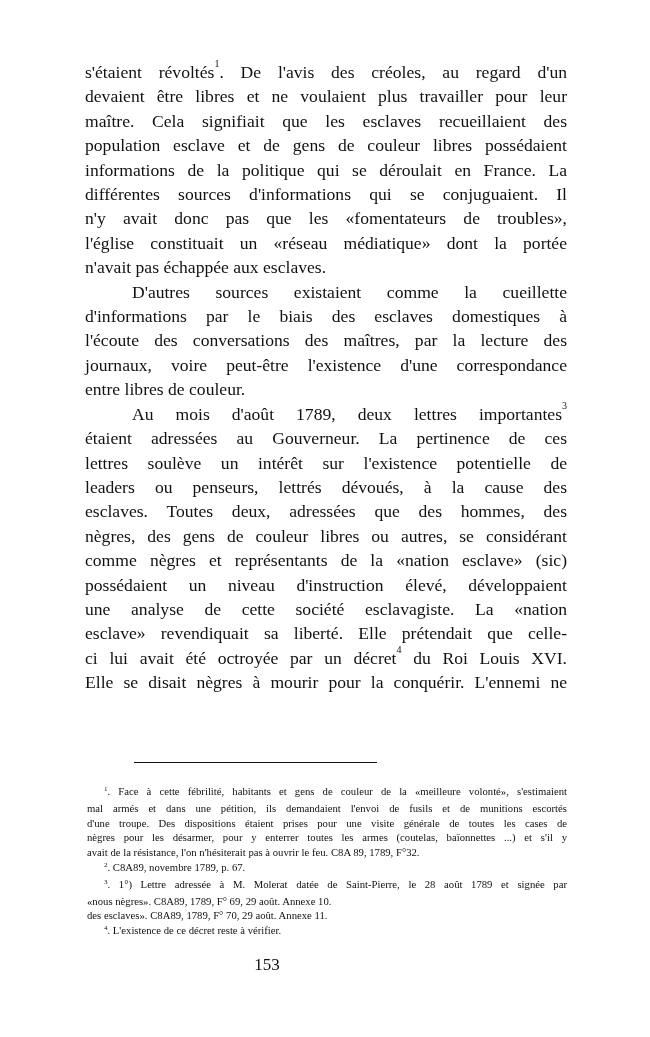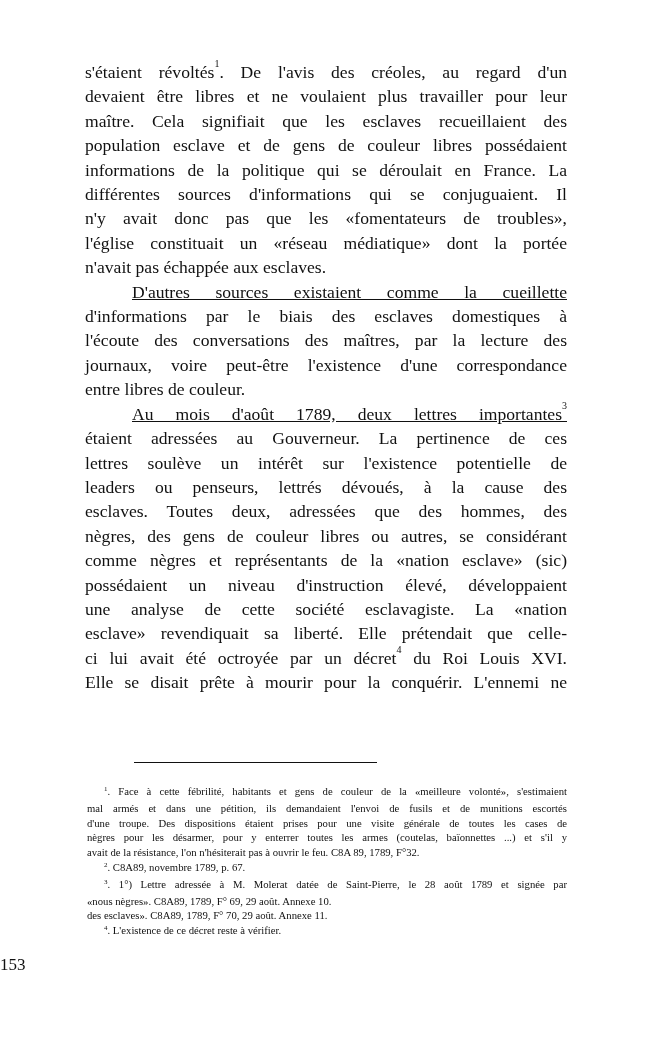--- a/index.html
+++ b/index.html
@@ -30,21 +30,20 @@
       display: block;
       text-align: justify;
       text-align-last: justify;
       white-space: nowrap;
     }
     .line.last {
       text-align-last: left;
     }
     .line.indent {
       padding-left: 47px;
-      text-decoration: underline;
     }
     sup.fn {
       font-size: 10px;
       line-height: 0;
       position: relative;
       top: -4px;
       vertical-align: super;
     }
     .separator {
       position: absolute;
@@ -72,20 +71,21 @@
       top: -4px;
     }
     .fn-indent {
       padding-left: 17px;
     }
     .page-number {
       position: absolute;
       left: 0;
       width: 534px;
       top: 955px;
+      text-align: center;
       font-size: 17px;
     }
   </style>
 </head>
 <body>
 
 <div class="page">
   <div class="body-text">
 
     <span class="line"><span>s'étaient révoltés</span><sup class="fn">1</sup><span>. De l'avis des créoles, au regard d'un</span></span>
@@ -108,21 +108,21 @@
     <span class="line">étaient adressées au Gouverneur. La pertinence de ces</span>
     <span class="line">lettres soulève un intérêt sur l'existence potentielle de</span>
     <span class="line">leaders ou penseurs, lettrés dévoués, à la cause des</span>
     <span class="line">esclaves. Toutes deux, adressées que des hommes, des</span>
     <span class="line">nègres, des gens de couleur libres ou autres, se considérant</span>
     <span class="line">comme nègres et représentants de la «nation esclave» (sic)</span>
     <span class="line">possédaient un niveau d'instruction élevé, développaient</span>
     <span class="line">une analyse de cette société esclavagiste. La «nation</span>
     <span class="line">esclave» revendiquait sa liberté. Elle prétendait que celle-</span>
     <span class="line"><span>ci lui avait été octroyée par un décret</span><sup class="fn">4</sup><span> du Roi Louis XVI.</span></span>
-    <span class="line">Elle se disait prête à mourir pour la conquérir. L'ennemi ne</span>
+    <span class="line">Elle se disait nègres à mourir pour la conquérir. L'ennemi ne</span>
   </div>
 </div>
 
 <div class="separator"></div>
 
 <div class="footnotes">
   <span class="line fn-indent"><span class="fn-mark">1</span><span>. Face à cette fébrilité, habitants et gens de couleur de la «meilleure volonté», s'estimaient</span></span>
   <span class="line">mal armés et dans une pétition, ils demandaient l'envoi de fusils et de munitions escortés</span>
   <span class="line">d'une troupe. Des dispositions étaient prises pour une visite générale de toutes les cases de</span>
   <span class="line">nègres pour les désarmer, pour y enterrer toutes les armes (coutelas, baïonnettes ...) et s'il y</span>

